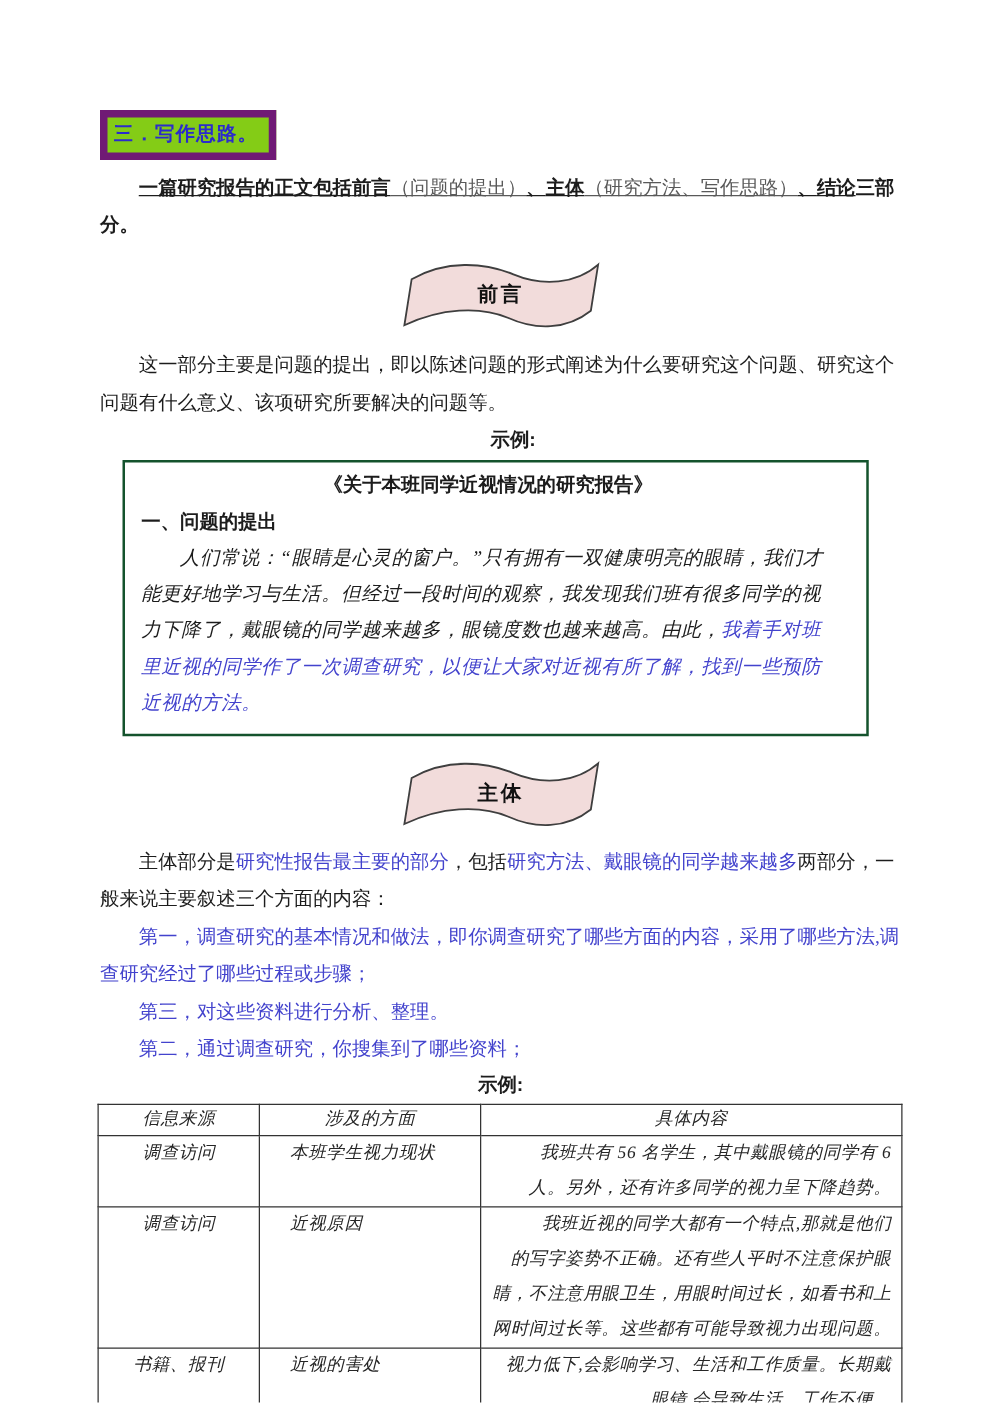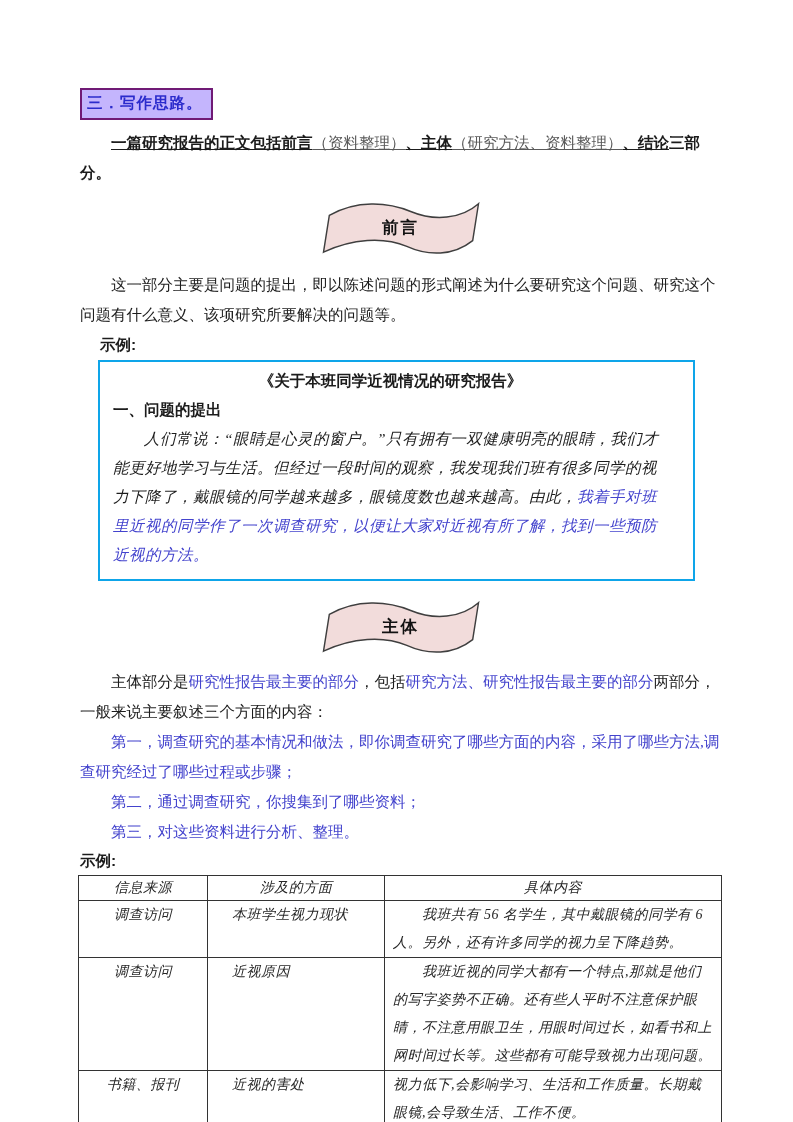--- a/index.html
+++ b/index.html
@@ -5,21 +5,21 @@
   html,body{margin:0;padding:0;}
   body{
     width:793px;height:1122px;background:#ffffff;overflow:hidden;
     font-family:"Liberation Serif","DejaVu Serif",serif;
     color:#1c1c1c;position:relative;
   }
   .page{box-sizing:border-box;width:793px;height:1122px;padding:88px 72px 0 80px;}
 
   
   .heading-chip{
-    display:inline-block;background:#c4b5fd;border:2px solid #701a75;
+    display:inline-block;background:#84cc16;border:6px solid #701a75;
     color:#2b2bcc;font-family:"Liberation Sans","DejaVu Sans",sans-serif;
     font-weight:bold;font-size:15.5px;padding:3px 8px 4px 5px;letter-spacing:1px;
   }
 
   
   .para{font-size:15.5px;line-height:30px;margin:0;}
   .indent{text-indent:2em;}
   .intro{margin-top:8px;font-family:"Liberation Sans","DejaVu Sans",sans-serif;font-weight:bold;}
   .intro .u{text-decoration:underline;}
   .intro .muted{color:#595959;font-weight:normal;font-family:"Liberation Serif","DejaVu Serif",serif;}
@@ -29,56 +29,56 @@
   .banner svg{position:absolute;left:0;top:0;width:100%;height:100%;}
   .banner .banner-label{
     position:absolute;inset:0;display:flex;align-items:center;justify-content:center;
     font-family:"Liberation Sans","DejaVu Sans",sans-serif;font-weight:bold;
     font-size:16.5px;color:#111;letter-spacing:2px;padding-top:2px;
   }
 
   .preface-para{margin-top:12px;}
   .example-label{
     font-family:"Liberation Sans","DejaVu Sans",sans-serif;font-weight:bold;
-    font-size:15.5px;line-height:26px;margin:2px 0 2px 20px;
+    font-size:15.5px;line-height:26px;margin:2px 0 2px 20px;text-align:center;
   }
   .example-label.flush{margin-left:0;line-height:24px;}
 
   
   .example-box{
-    border:2px solid #0ea5e9;margin:0 26px 0 18px;padding:4px 25px 10px 13px;
+    border:2px solid #14532d;margin:0 26px 0 18px;padding:4px 25px 10px 13px;
     font-size:15.5px;line-height:29px;
   }
   .example-box .box-title{text-align:center;font-family:"Liberation Sans","DejaVu Sans",sans-serif;font-weight:bold;margin:0;}
   .example-box .box-heading{font-family:"Liberation Sans","DejaVu Sans",sans-serif;font-weight:bold;margin:0;}
   .kaiti{font-style:italic;letter-spacing:0.5px;}
   .blue{color:#4343cd;}
 
   .body-para{margin-top:6px;}
   .body-para .lead-bold{font-family:"Liberation Sans","DejaVu Sans",sans-serif;font-weight:normal;}
 
   
   .info-table{border-collapse:collapse;width:644px;margin-left:-2px;
     font-size:14px;line-height:28px;color:#262626;}
   .info-table td{border:1.5px solid #333;padding:0 24px;vertical-align:top;}
   .info-table .c1{width:80px;text-align:center;}
   .info-table .c2{width:128px;text-align:left;}
-  .info-table .c3{text-align:left;padding:0 8px;}
+  .info-table .c3{text-align:right;padding:0 8px;}
   .info-table .hdr td{text-align:center;line-height:24px;}
 </style>
 </head>
 <body>
 
 <div class="page">
 
   <div class="heading-chip">
     <span>三．写作思路。</span>
   </div>
 
-  <p class="para intro indent"><span class="u">一篇研究报告的正文包括</span><span class="u">前言</span><span class="u muted">（资料整理）</span><span class="u">、</span><span class="u">主体</span><span class="u muted">（研究方法、资料整理）</span><span class="u">、</span><span class="u">结论</span><span>三部分。</span></p>
+  <p class="para intro indent"><span class="u">一篇研究报告的正文包括</span><span class="u">前言</span><span class="u muted">（问题的提出）</span><span class="u">、</span><span class="u">主体</span><span class="u muted">（研究方法、写作思路）</span><span class="u">、</span><span class="u">结论</span><span>三部分。</span></p>
 
   <div class="banner">
     <svg viewBox="0 0 176 64">
       <path d="M 14,20 C 42,4 74,6 98,16 C 122,26 150,24 168,8 L 162,46 C 142,62 116,62 94,52 C 70,42 38,44 8,58 Z" stroke="#3f3f3f" stroke-width="1.5" fill="#f2dcdb"></path>
     </svg>
     <span class="banner-label">前言</span>
   </div>
 
   <p class="para indent preface-para">这一部分主要是问题的提出，即以陈述问题的形式阐述为什么要研究这个问题、研究这个问题有什么意义、该项研究所要解决的问题等。</p>
 
@@ -90,25 +90,25 @@
     <p class="para indent kaiti" style="line-height:29px;margin:0;"><span>人们常说：“眼睛是心灵的窗户。”只有拥有一双健康明亮的眼睛，我们才能更好地学习与生活。但经过一段时间的观察，我发现我们班有很多同学的视力下降了，戴眼镜的同学越来越多，眼镜度数也越来越高。由此，</span><span class="blue">我着手对班里近视的同学作了一次调查研究，以便让大家对近视有所了解，找到一些预防近视的方法。</span></p>
   </div>
 
   <div class="banner" style="margin-top:14px;">
     <svg viewBox="0 0 176 64">
       <path d="M 14,20 C 42,4 74,6 98,16 C 122,26 150,24 168,8 L 162,46 C 142,62 116,62 94,52 C 70,42 38,44 8,58 Z" stroke="#3f3f3f" stroke-width="1.5" fill="#f2dcdb"></path>
     </svg>
     <span class="banner-label">主体</span>
   </div>
 
-  <p class="para indent body-para"><span class="lead-bold">主体部分是</span><span class="blue">研究性报告最主要的部分</span><span>，包括</span><span class="blue">研究方法、研究性报告最主要的部分</span><span>两部分，一般来说主要叙述三个方面的内容：</span></p>
+  <p class="para indent body-para"><span class="lead-bold">主体部分是</span><span class="blue">研究性报告最主要的部分</span><span>，包括</span><span class="blue">研究方法、戴眼镜的同学越来越多</span><span>两部分，一般来说主要叙述三个方面的内容：</span></p>
 
   <p class="para indent blue">第一，调查研究的基本情况和做法，即你调查研究了哪些方面的内容，采用了哪些方法,调查研究经过了哪些过程或步骤；</p>
+  <p class="para indent blue">第三，对这些资料进行分析、整理。</p>
   <p class="para indent blue">第二，通过调查研究，你搜集到了哪些资料；</p>
-  <p class="para indent blue">第三，对这些资料进行分析、整理。</p>
 
   <div class="example-label flush">示例:</div>
 
   <table class="info-table kaiti">
     <tbody>
       <tr class="hdr">
         <td class="c1">信息来源</td>
         <td class="c2">涉及的方面</td>
         <td class="c3" style="text-align:center;">具体内容</td>
       </tr>

